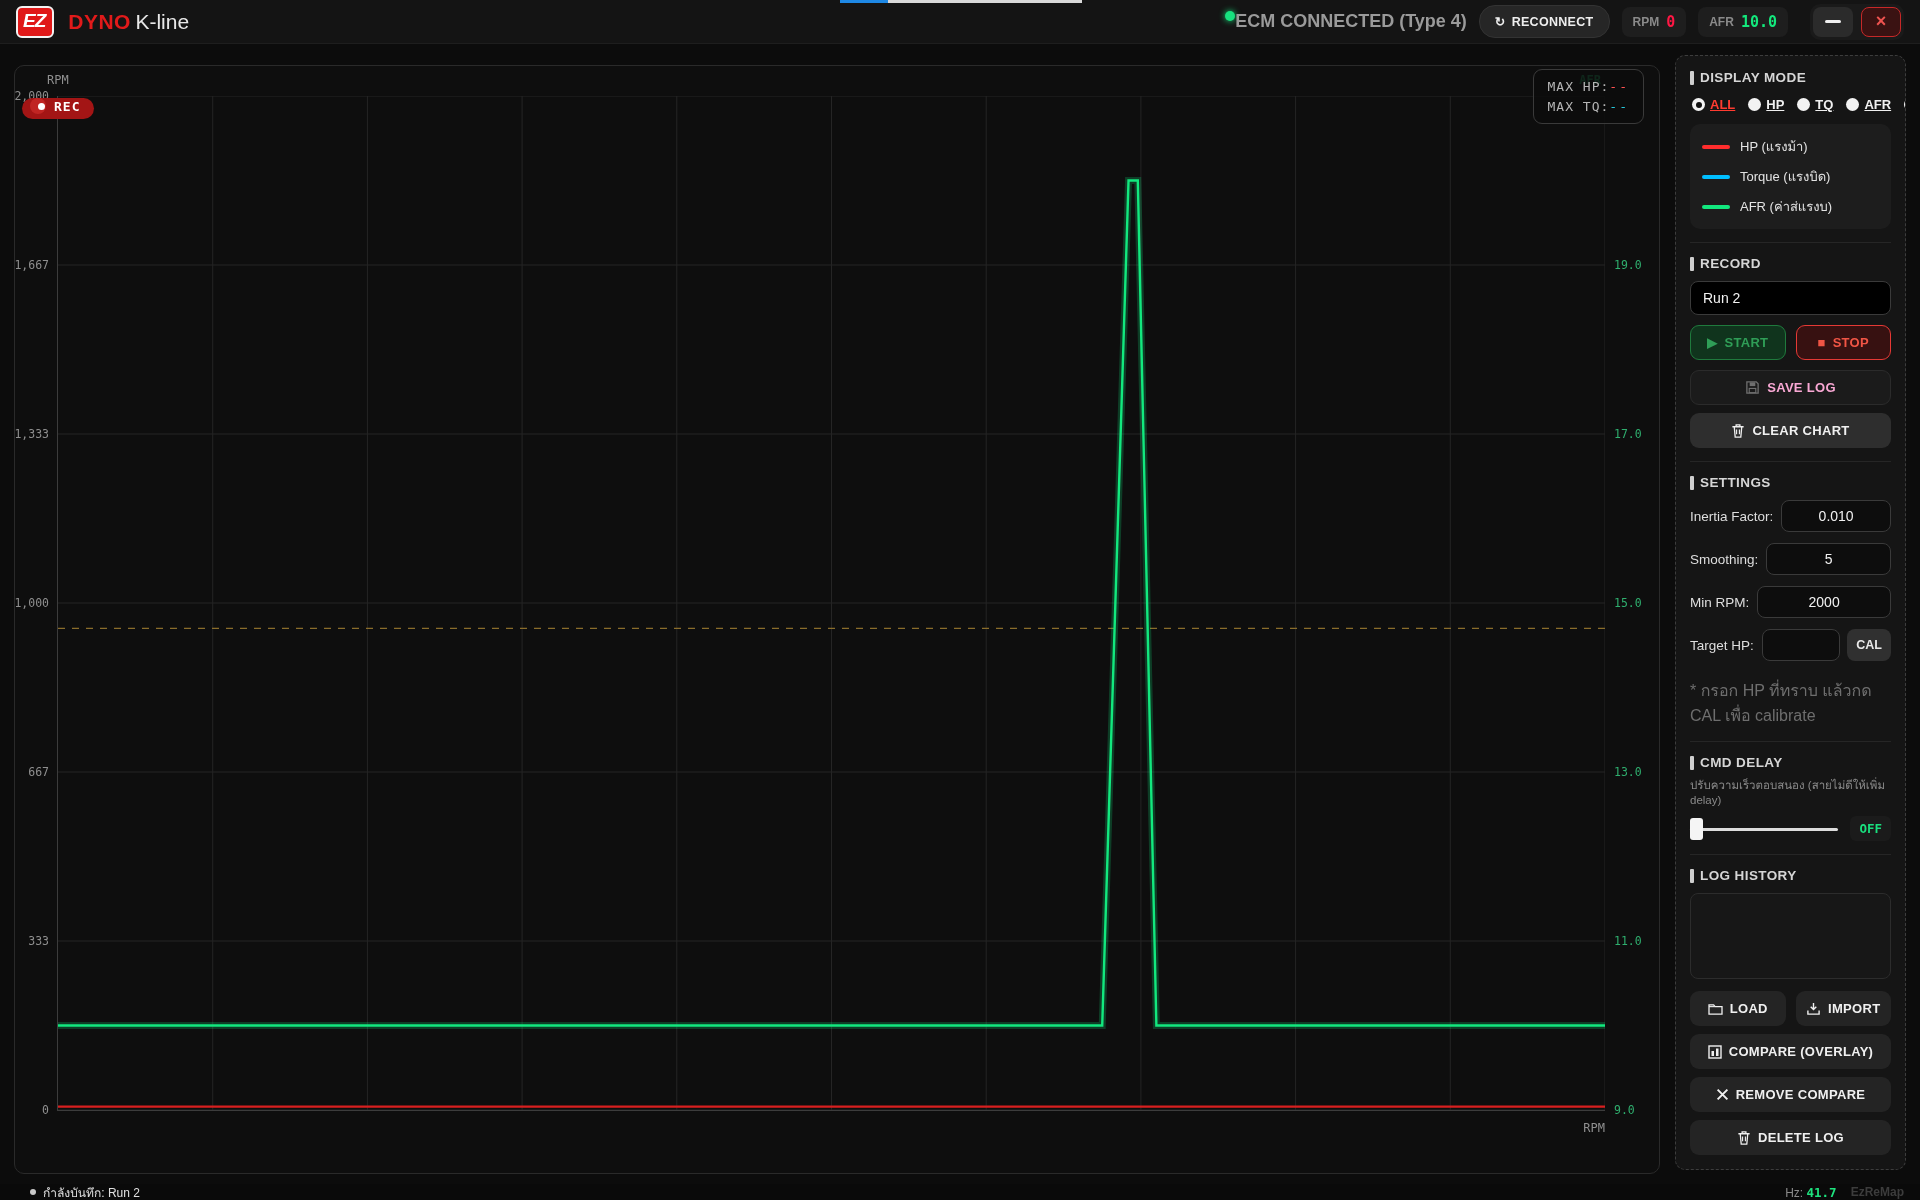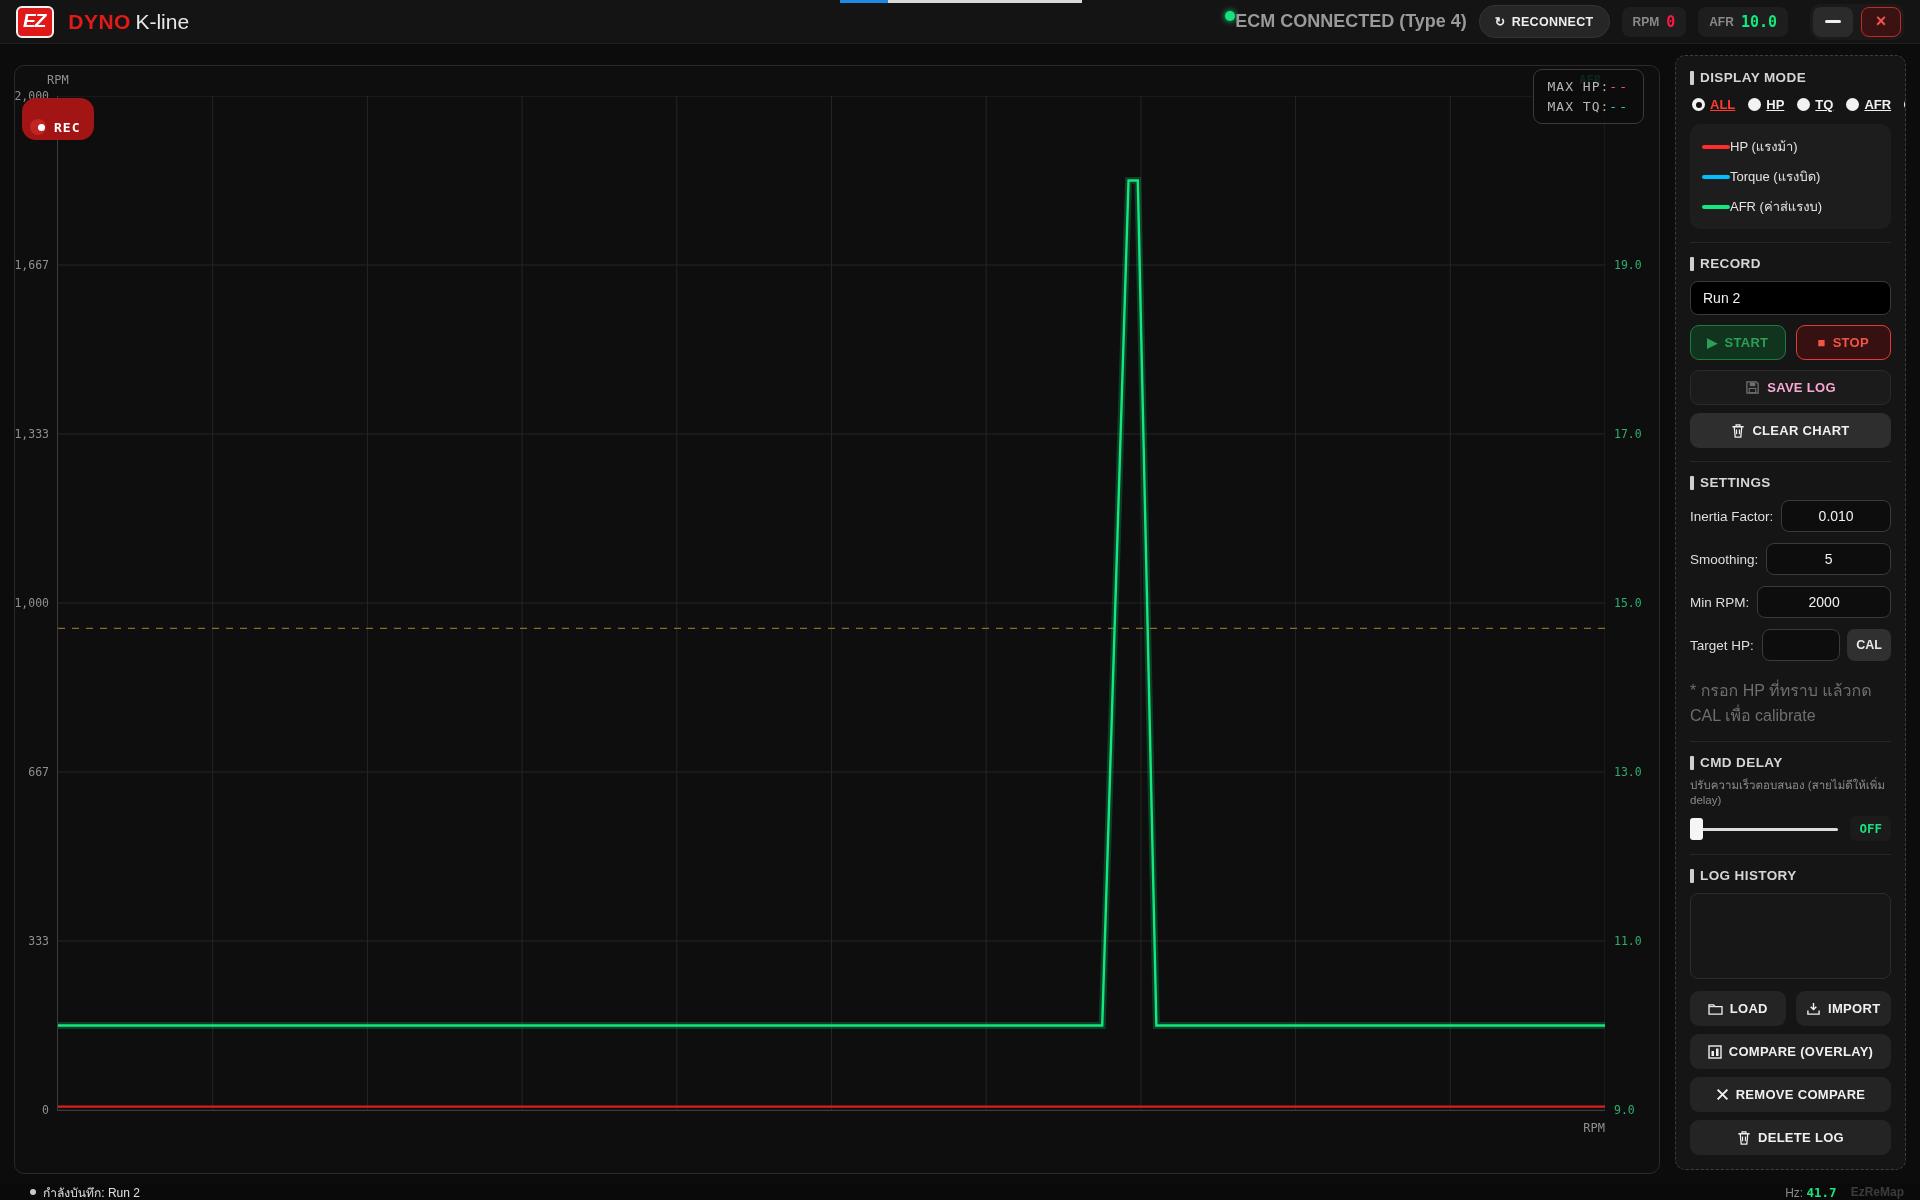--- a/index.html
+++ b/index.html
@@ -65,21 +65,21 @@
   .tick { position:absolute; transform:translateY(-50%); font-family:"DejaVu Sans Mono", monospace; font-size:11.5px; white-space:nowrap; }
   .tick-l { right:calc(100% + 9px); color:#8f8f8f; }
   .tick-r { left:calc(100% + 9px); color:#2fae6e; }
   .corner-label { position:absolute; font-family:"DejaVu Sans Mono", monospace; font-size:12px; color:#8f8f8f; }
   .corner-label.tl { left:32px; top:7px; }
   .corner-label.br { right:54px; bottom:38px; }
   .corner-label.afr { left:auto; right:58px; top:7px; color:#1fd87a; font-weight:bold; }
 
   .rec-badge {
     position:absolute; left:7px; top:32px; z-index:6;
-    background:#a31515; border-radius:14px; padding:21px 14px 5px 8px;
+    background:#a31515; border-radius:14px; padding:0 14px 5px 8px;
     display:flex; align-items:center; gap:6px;
   }
   .rec-pulse { width:16px; height:16px; border-radius:50%; background:rgba(229,57,53,.45); }
   .rec-dot { width:7px; height:7px; border-radius:50%; background:#fff; margin-left:-14px; margin-right:3px;}
   .rec-badge .txt { color:#fff; font-weight:800; font-size:13px; letter-spacing:1px; font-family:"DejaVu Sans Mono", monospace;}
 
   .max-box {
     position:absolute; top:3px; right:15px; z-index:5;
     background:rgba(12,12,12,.88); border:1px solid #3a3a3a; border-radius:9px;
     padding:9px 14px; font-family:"DejaVu Sans Mono", monospace; font-size:13px;
@@ -106,21 +106,21 @@
   .radio-row { display:flex; align-items:center; gap:13px; margin:2px 0 12px 2px; }
   .radio-opt { display:flex; align-items:center; gap:5px; cursor:pointer; }
   .radio-circ { width:13px; height:13px; border-radius:50%; background:#f2f2f2; position:relative; flex:none;}
   .radio-opt.selected .radio-circ::after {
     content:""; position:absolute; inset:3.5px; border-radius:50%; background:#101010;
   }
   .radio-opt .rlabel { font-weight:800; font-size:13px; color:#f0f0f0;text-decoration:underline; }
   .radio-opt.selected .rlabel { color:#ff3b30; }
 
   .legend-box { background:#1d1d1d; border-radius:10px; padding:12px 12px; display:flex; flex-direction:column; gap:9px; }
-  .legend-item { display:flex; align-items:center; font-size:13px; color:#e3e3e3; }
+  .legend-item { display:flex; align-items:center; gap:10px; font-size:13px; color:#e3e3e3; }
   .legend-swatch { width:28px; height:4px; border-radius:2px; flex:none; }
   .sw-hp { background:#ff2d2d; }
   .sw-tq { background:#00bfff; }
   .sw-afr { background:#12e87e; }
 
   .text-input {
     width:100%; background:#000000; border:1px solid #3a3a3a; border-radius:8px;
     color:#f2f2f2; font-size:14px; padding:8px 12px; font-family:"Liberation Sans", sans-serif;
     outline:none;
   }

